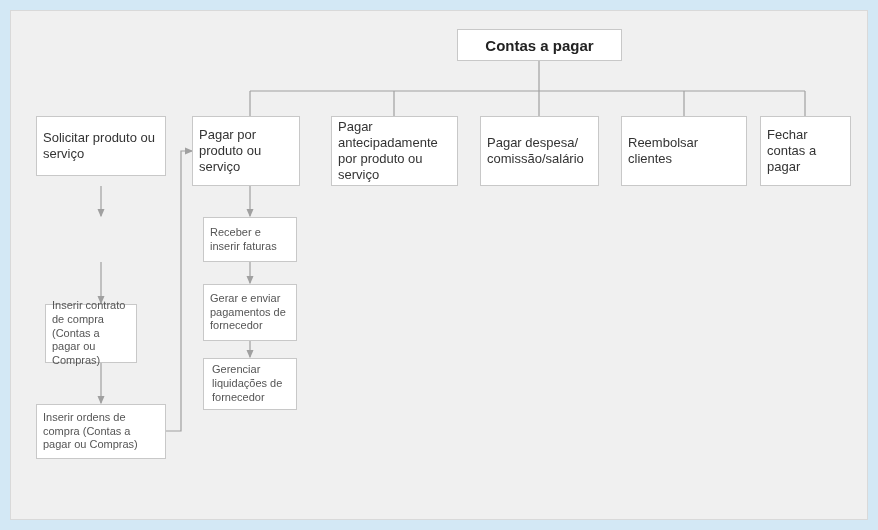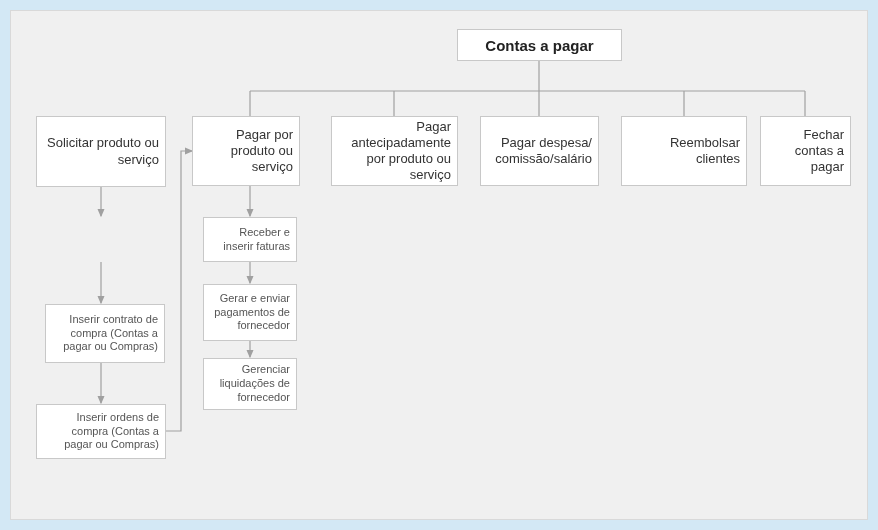--- a/index.html
+++ b/index.html
@@ -21,21 +21,21 @@
     background: #f0f0f0;
     border: 1px solid #d9d9d9;
   }
   .box {
     position: absolute;
     background: #ffffff;
     border: 1px solid #c8c8c8;
     display: flex;
     align-items: center;
     justify-content: center;
-    text-align: right;
+    text-align: left;
     padding: 6px;
     color: #333;
   }
   .title-box {
     font-size: 15px;
     font-weight: 600;
     color: #222;
   }
   .level2-box {
     font-size: 13px;
@@ -96,21 +96,21 @@
     <line x1="239" y1="251" x2="239" y2="272" marker-end="url(#arrow)"></line>
     <line x1="239" y1="325" x2="239" y2="346" marker-end="url(#arrow)"></line>
 
     <polyline points="155,420 170,420 170,140 181,140" marker-end="url(#arrow)"></polyline>
   </svg>
 
   <div class="box title-box" style="left:446px; top:18px; width:165px; height:32px;">
     <span>Contas a pagar</span>
   </div>
 
-  <div class="box level2-box" style="left:25px; top:105px; width:130px; height:71px;">
+  <div class="box level2-box" style="left:25px; top:105px; width:130px; height:60px;">
     <span>Solicitar produto ou serviço</span>
   </div>
 
   <div class="box level2-box" style="left:181px; top:105px; width:108px; height:70px;">
     <span>Pagar por produto ou serviço</span>
   </div>
 
   <div class="box level2-box" style="left:320px; top:105px; width:127px; height:70px;">
     <span>Pagar antecipadamente por produto ou serviço</span>
   </div>
@@ -120,21 +120,21 @@
   </div>
 
   <div class="box level2-box" style="left:469px; top:105px; width:119px; height:70px;">
     <span>Pagar despesa/ comissão/salário</span>
   </div>
 
   <div class="box level2-box" style="left:749px; top:105px; width:91px; height:70px;">
     <span>Fechar contas a pagar</span>
   </div>
 
-  <div class="box step-box" style="left:34px; top:293px; width:120px; height:59px;">
+  <div class="box step-box" style="left:34px; top:293px; width:92px; height:59px;">
     <span>Inserir contrato de compra (Contas a pagar ou Compras)</span>
   </div>
   <div class="box step-box" style="left:25px; top:393px; width:130px; height:55px;">
     <span>Inserir ordens de compra (Contas a pagar ou Compras)</span>
   </div>
 
   <div class="box step-box" style="left:192px; top:206px; width:94px; height:45px;">
     <span>Receber e inserir faturas</span>
   </div>
   <div class="box step-box" style="left:192px; top:273px; width:94px; height:57px;">

